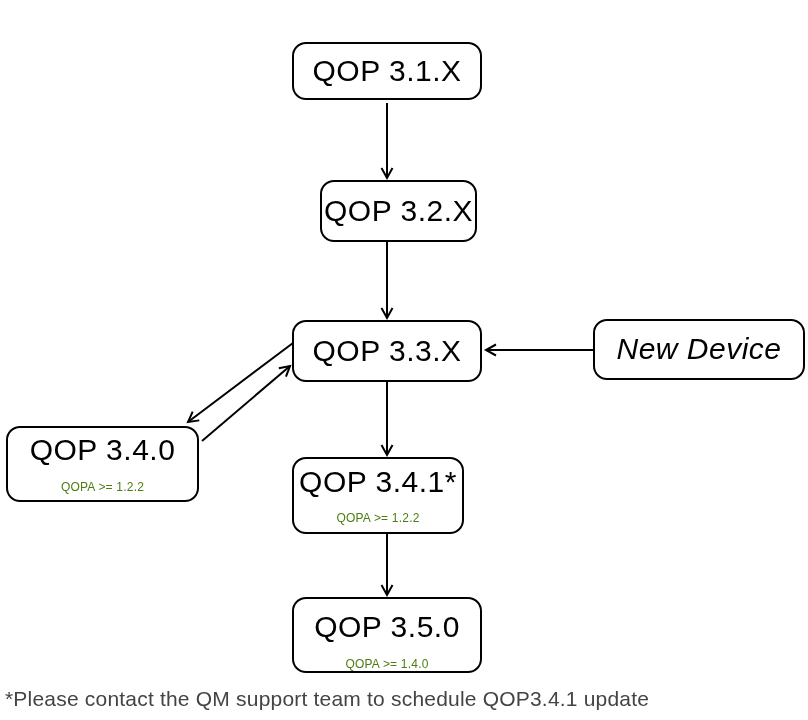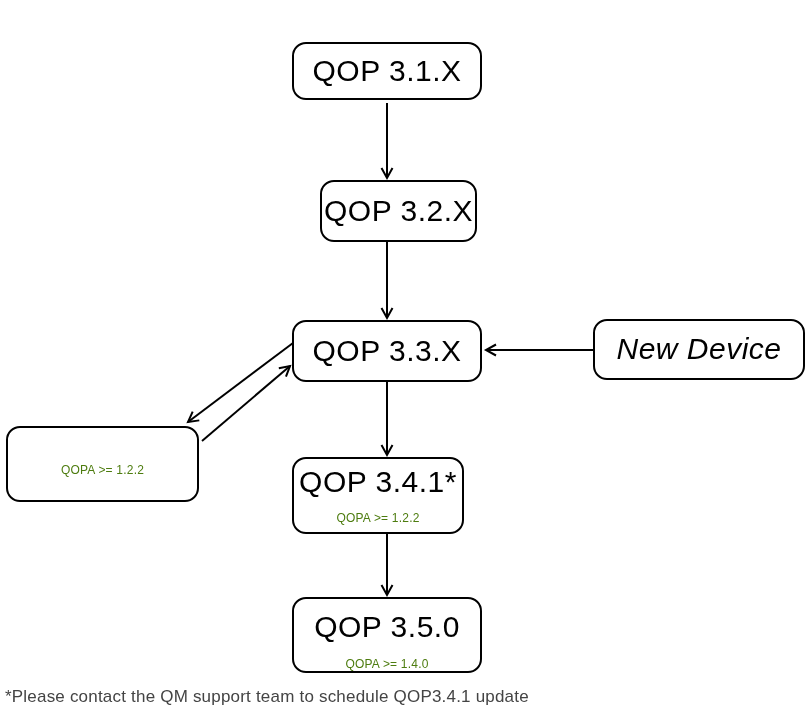--- a/index.html
+++ b/index.html
@@ -56,21 +56,21 @@
   #node-qop-3-2-x { left: 292px; top: 180px; width: 157px; height: 62px; margin-left: 28px; }
   #node-qop-3-3-x { left: 292px; top: 320px; width: 190px; height: 62px; }
   #node-new-device { left: 593px; top: 319px; width: 212px; height: 61px; font-style: italic; }
   #node-qop-3-4-0 { left: 6px;   top: 426px; width: 193px; height: 76px; }
   #node-qop-3-4-1 { left: 292px; top: 457px; width: 172px; height: 77px; }
   #node-qop-3-5-0 { left: 292px; top: 597px; width: 190px; height: 76px; justify-content: flex-end; }
   #footnote {
     position: absolute;
     left: 5px;
     top: 687px;
-    font-size: 17px;
+    font-size: 21px;
     letter-spacing: 0.2px;
     color: #444444;
     z-index: 2;
     white-space: nowrap;
   }
 </style>
 </head>
 <body>
 
 <div id="canvas">
@@ -100,20 +100,21 @@
 
   <div class="node" id="node-qop-3-3-x">
     <div class="title">QOP 3.3.X</div>
   </div>
 
   <div class="node" id="node-new-device">
     <div class="title">New Device</div>
   </div>
 
   <div class="node" id="node-qop-3-4-0">
+    <div class="title">QOP 3.4.0</div>
     <div class="subtitle">QOPA &gt;= 1.2.2</div>
   </div>
 
   <div class="node" id="node-qop-3-4-1">
     <div class="title">QOP 3.4.1*</div>
     <div class="subtitle">QOPA &gt;= 1.2.2</div>
   </div>
 
   <div class="node" id="node-qop-3-5-0">
     <div class="title">QOP 3.5.0</div>

